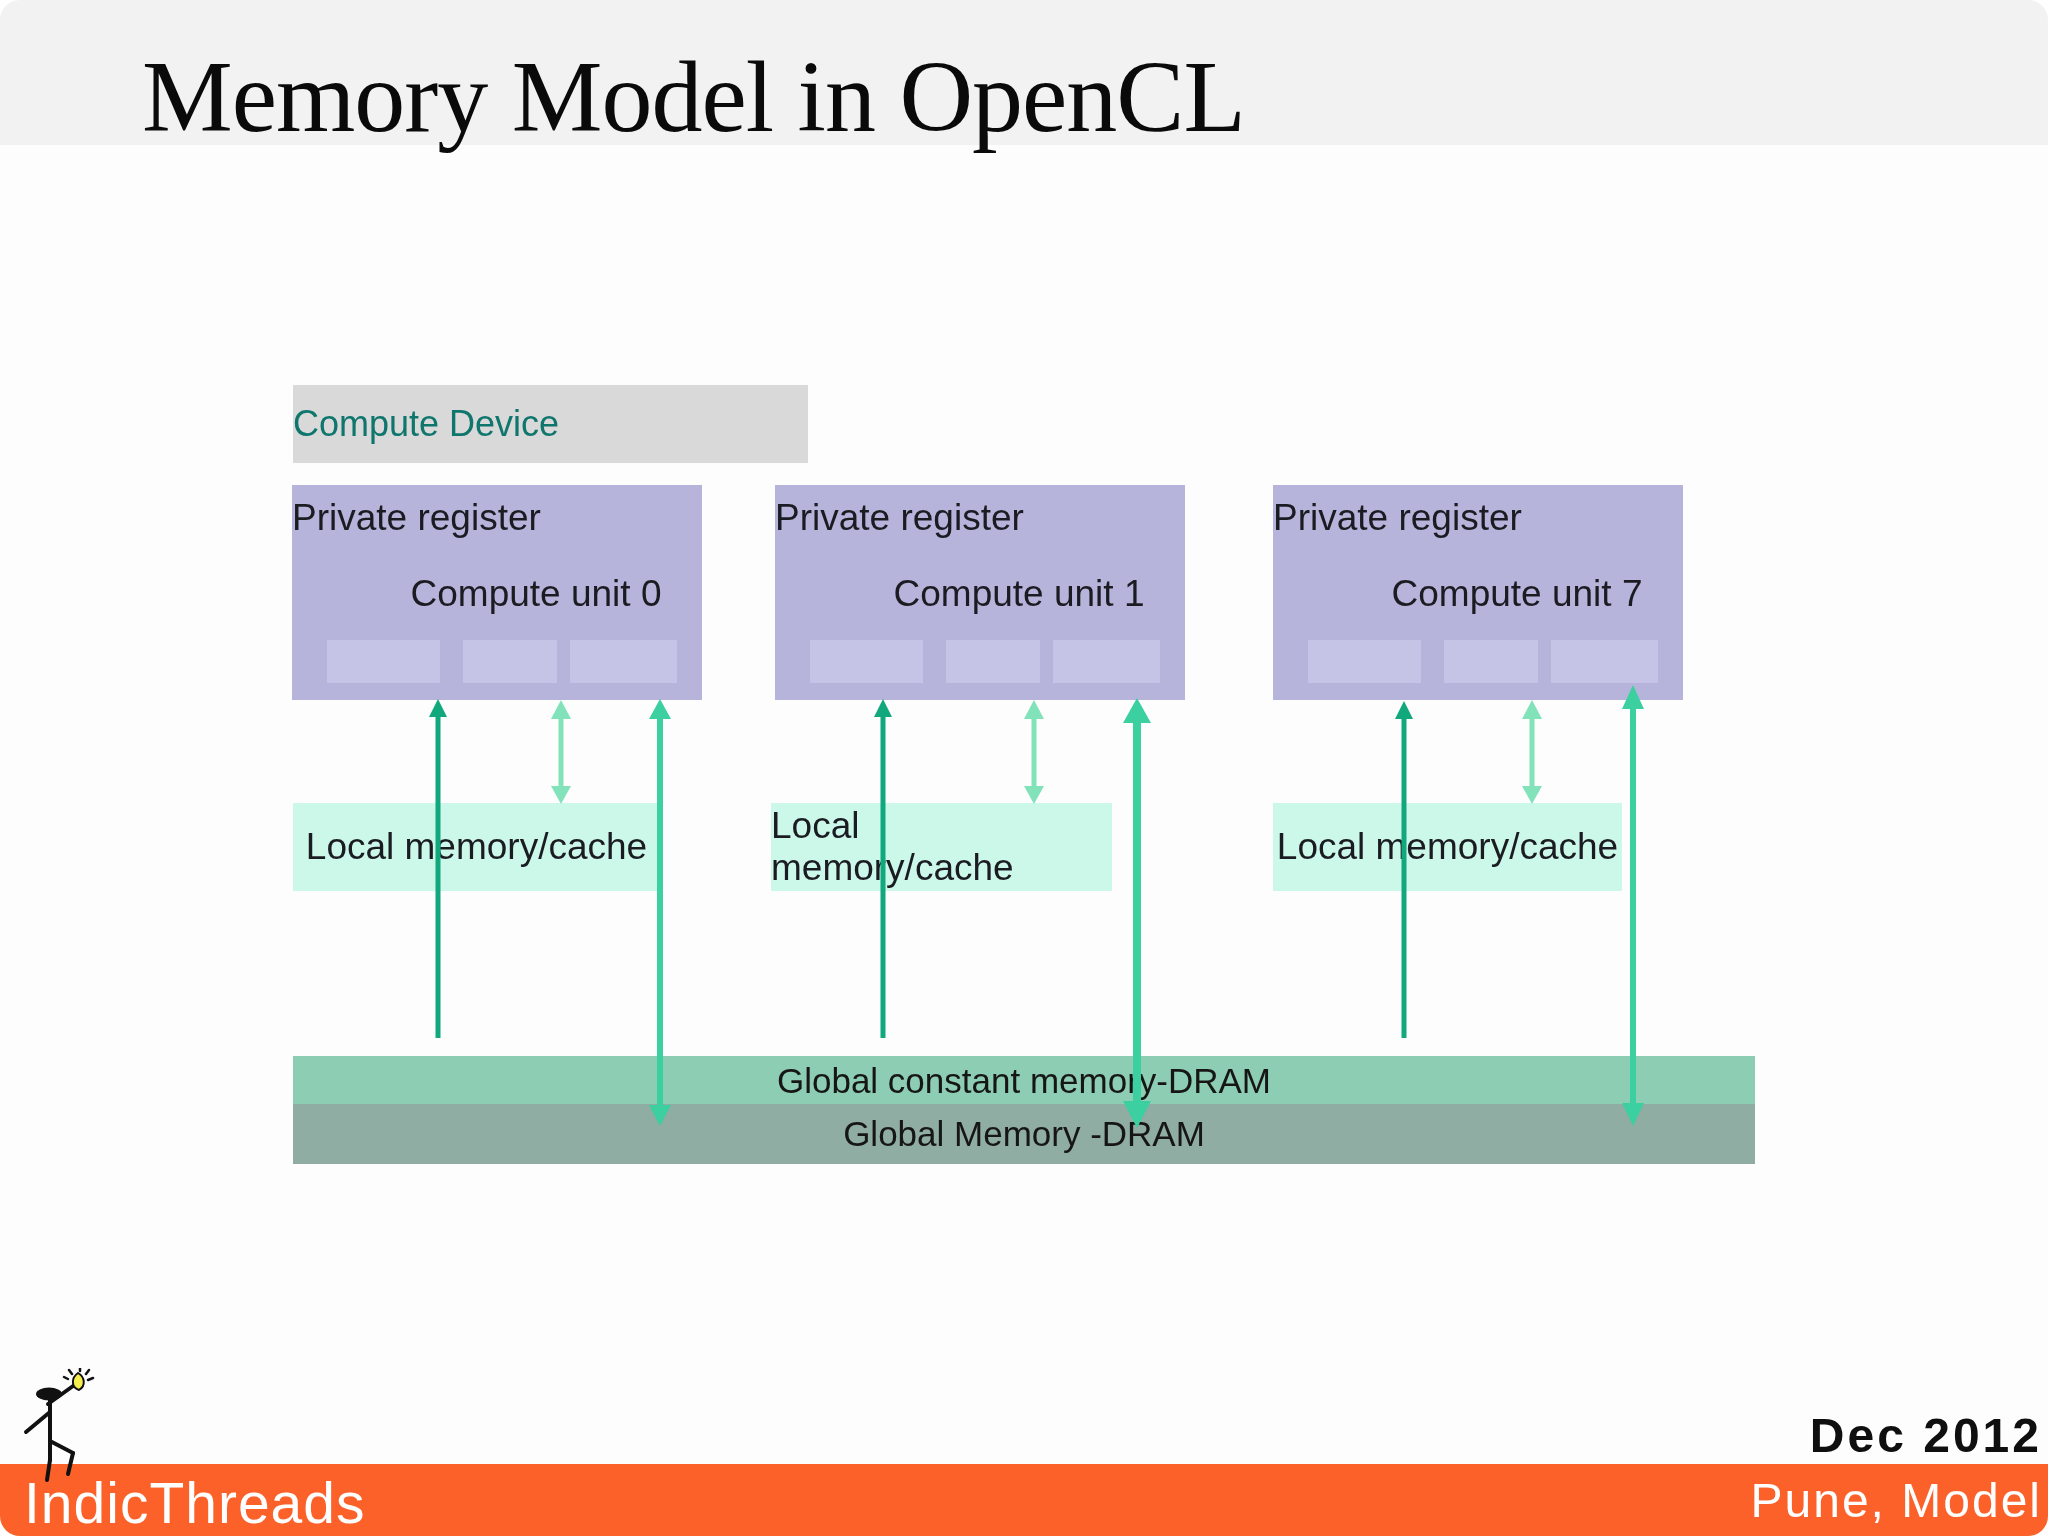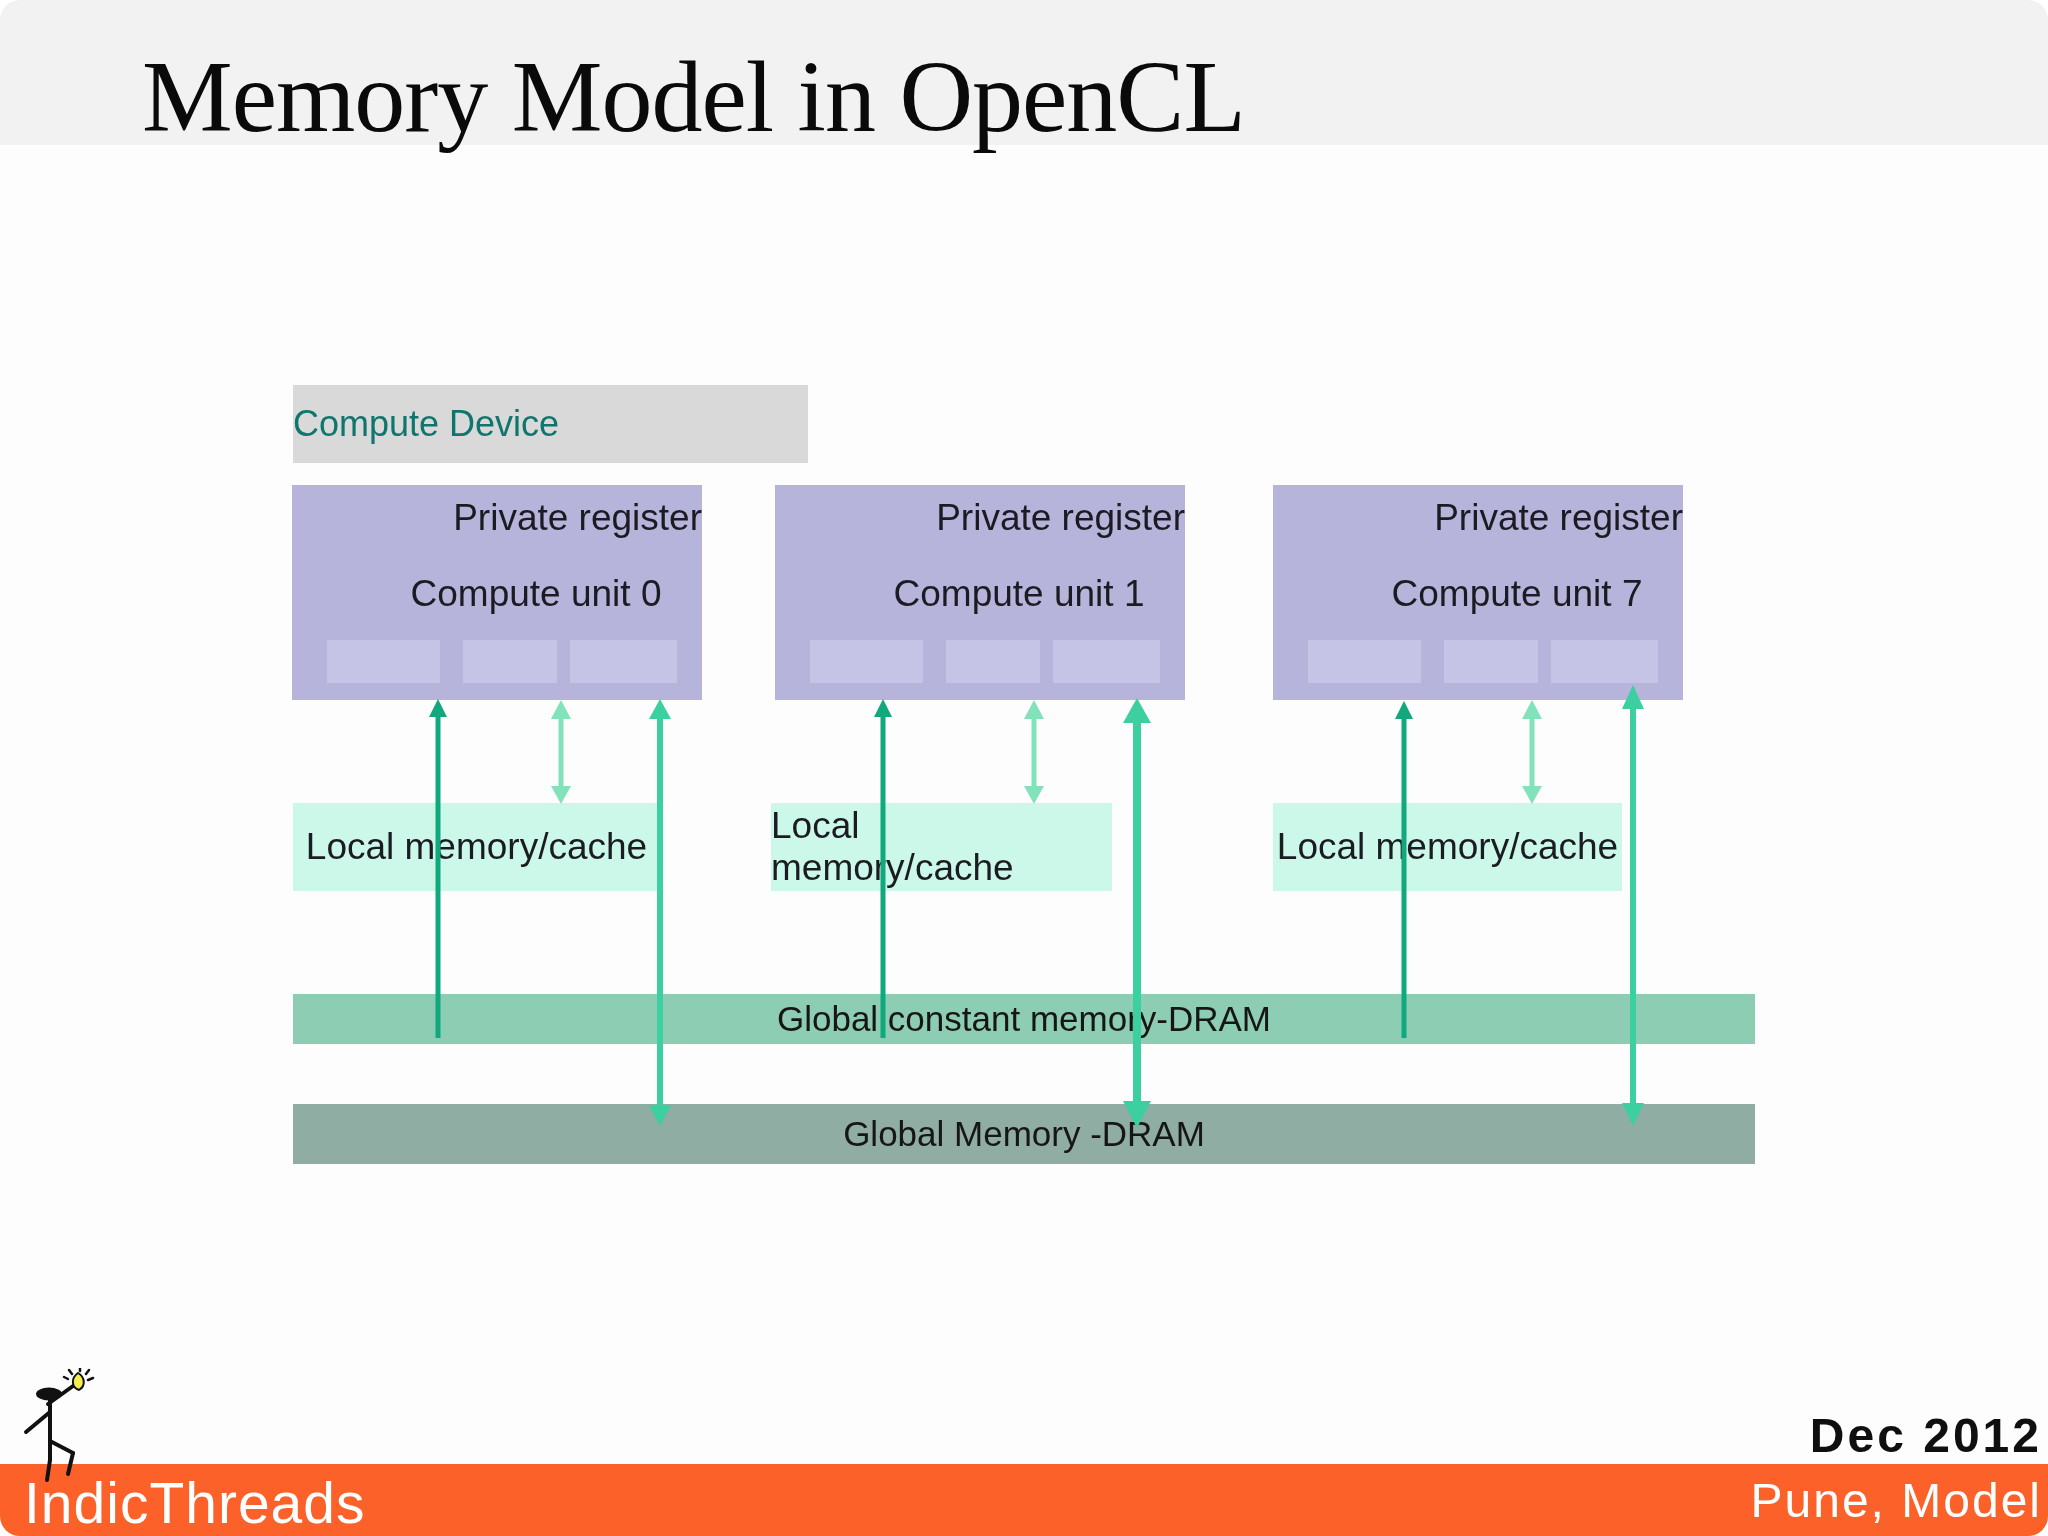--- a/index.html
+++ b/index.html
@@ -32,21 +32,21 @@
   }
   .unit{
     top:485px;width:410px;height:215px;
     background:var(--unit_fill,#b6b4db);
   }
   .unit.u0{left:292px;}
   .unit.u1{left:775px;}
   .unit.u2{left:1273px;}
   .unit .reg-label{
     position:absolute;left:0;top:12px;width:100%;
-    text-align:right;font-size:37px;
+    text-align:left;font-size:37px;
   }
   .unit .unit-label{
     position:absolute;left:0;top:88px;width:100%;
     text-align:center;font-size:37px;margin-left:39px;
   }
   .pe{
     position:absolute;top:155px;height:43px;
     background:var(--unit_subblock_fill,#c5c3e6);
   }
   .pe.p1{left:35px;width:113px;}
@@ -60,21 +60,21 @@
   }
   .local.u0{left:293px;width:367px;}
   .local.u1{left:771px;width:341px;}
   .local.u2{left:1273px;width:349px;}
   
   .band{
     left:293px;width:1462px;
     display:flex;align-items:center;justify-content:center;
     font-size:35px;color:#161616;
   }
-  .band.constant{top:994px;height:50px;background:var(--constant_band_fill,#8ccdb3);justify-content:center;}
+  .band.constant{top:1056px;height:50px;background:var(--constant_band_fill,#8ccdb3);justify-content:center;}
   .band.global{top:1104px;height:60px;background:var(--global_band_fill,#8fada2);}
   
   .arrows{position:absolute;left:0;top:0;pointer-events:none;}
   .shaft-dark{stroke:var(--arrow_dark,#12a87d);}
   .head-dark{fill:var(--arrow_dark,#12a87d);}
   .shaft-light{stroke:var(--arrow_light,#82e2ba);}
   .head-light{fill:var(--arrow_light,#82e2ba);}
   .shaft-long{stroke:var(--arrow_long,#3ccf9f);}
   .head-long{fill:var(--arrow_long,#3ccf9f);}
   

